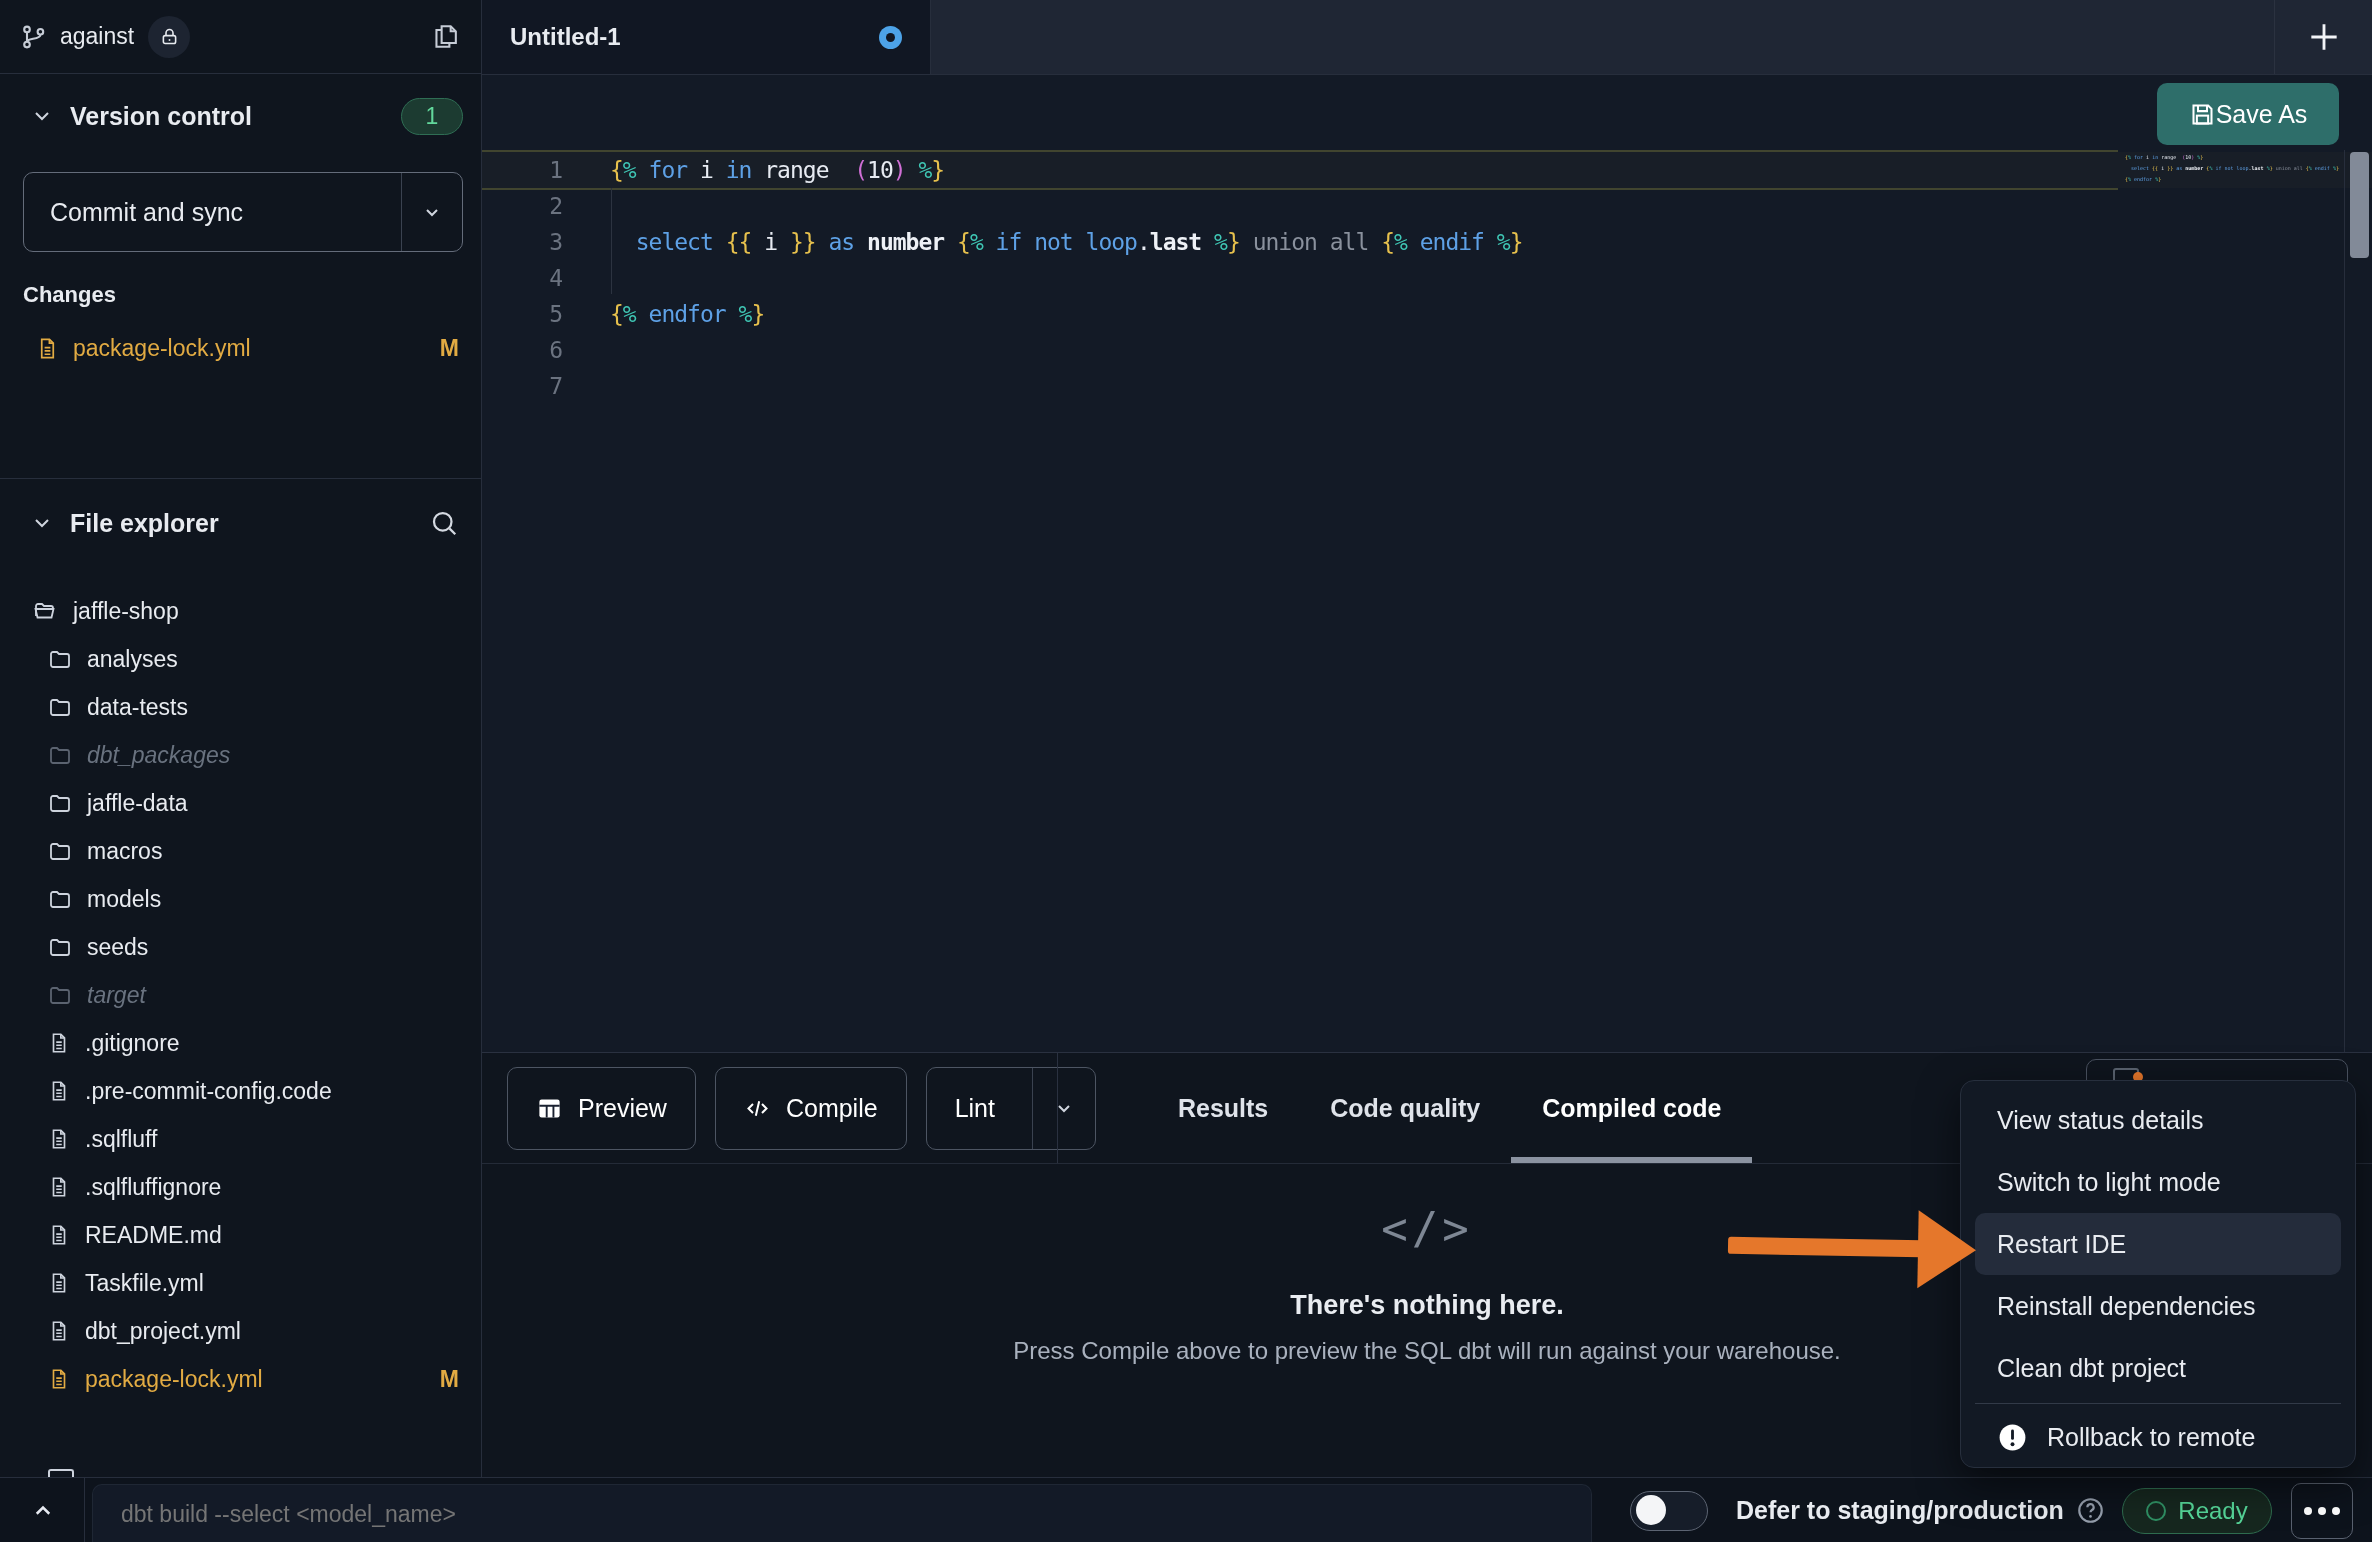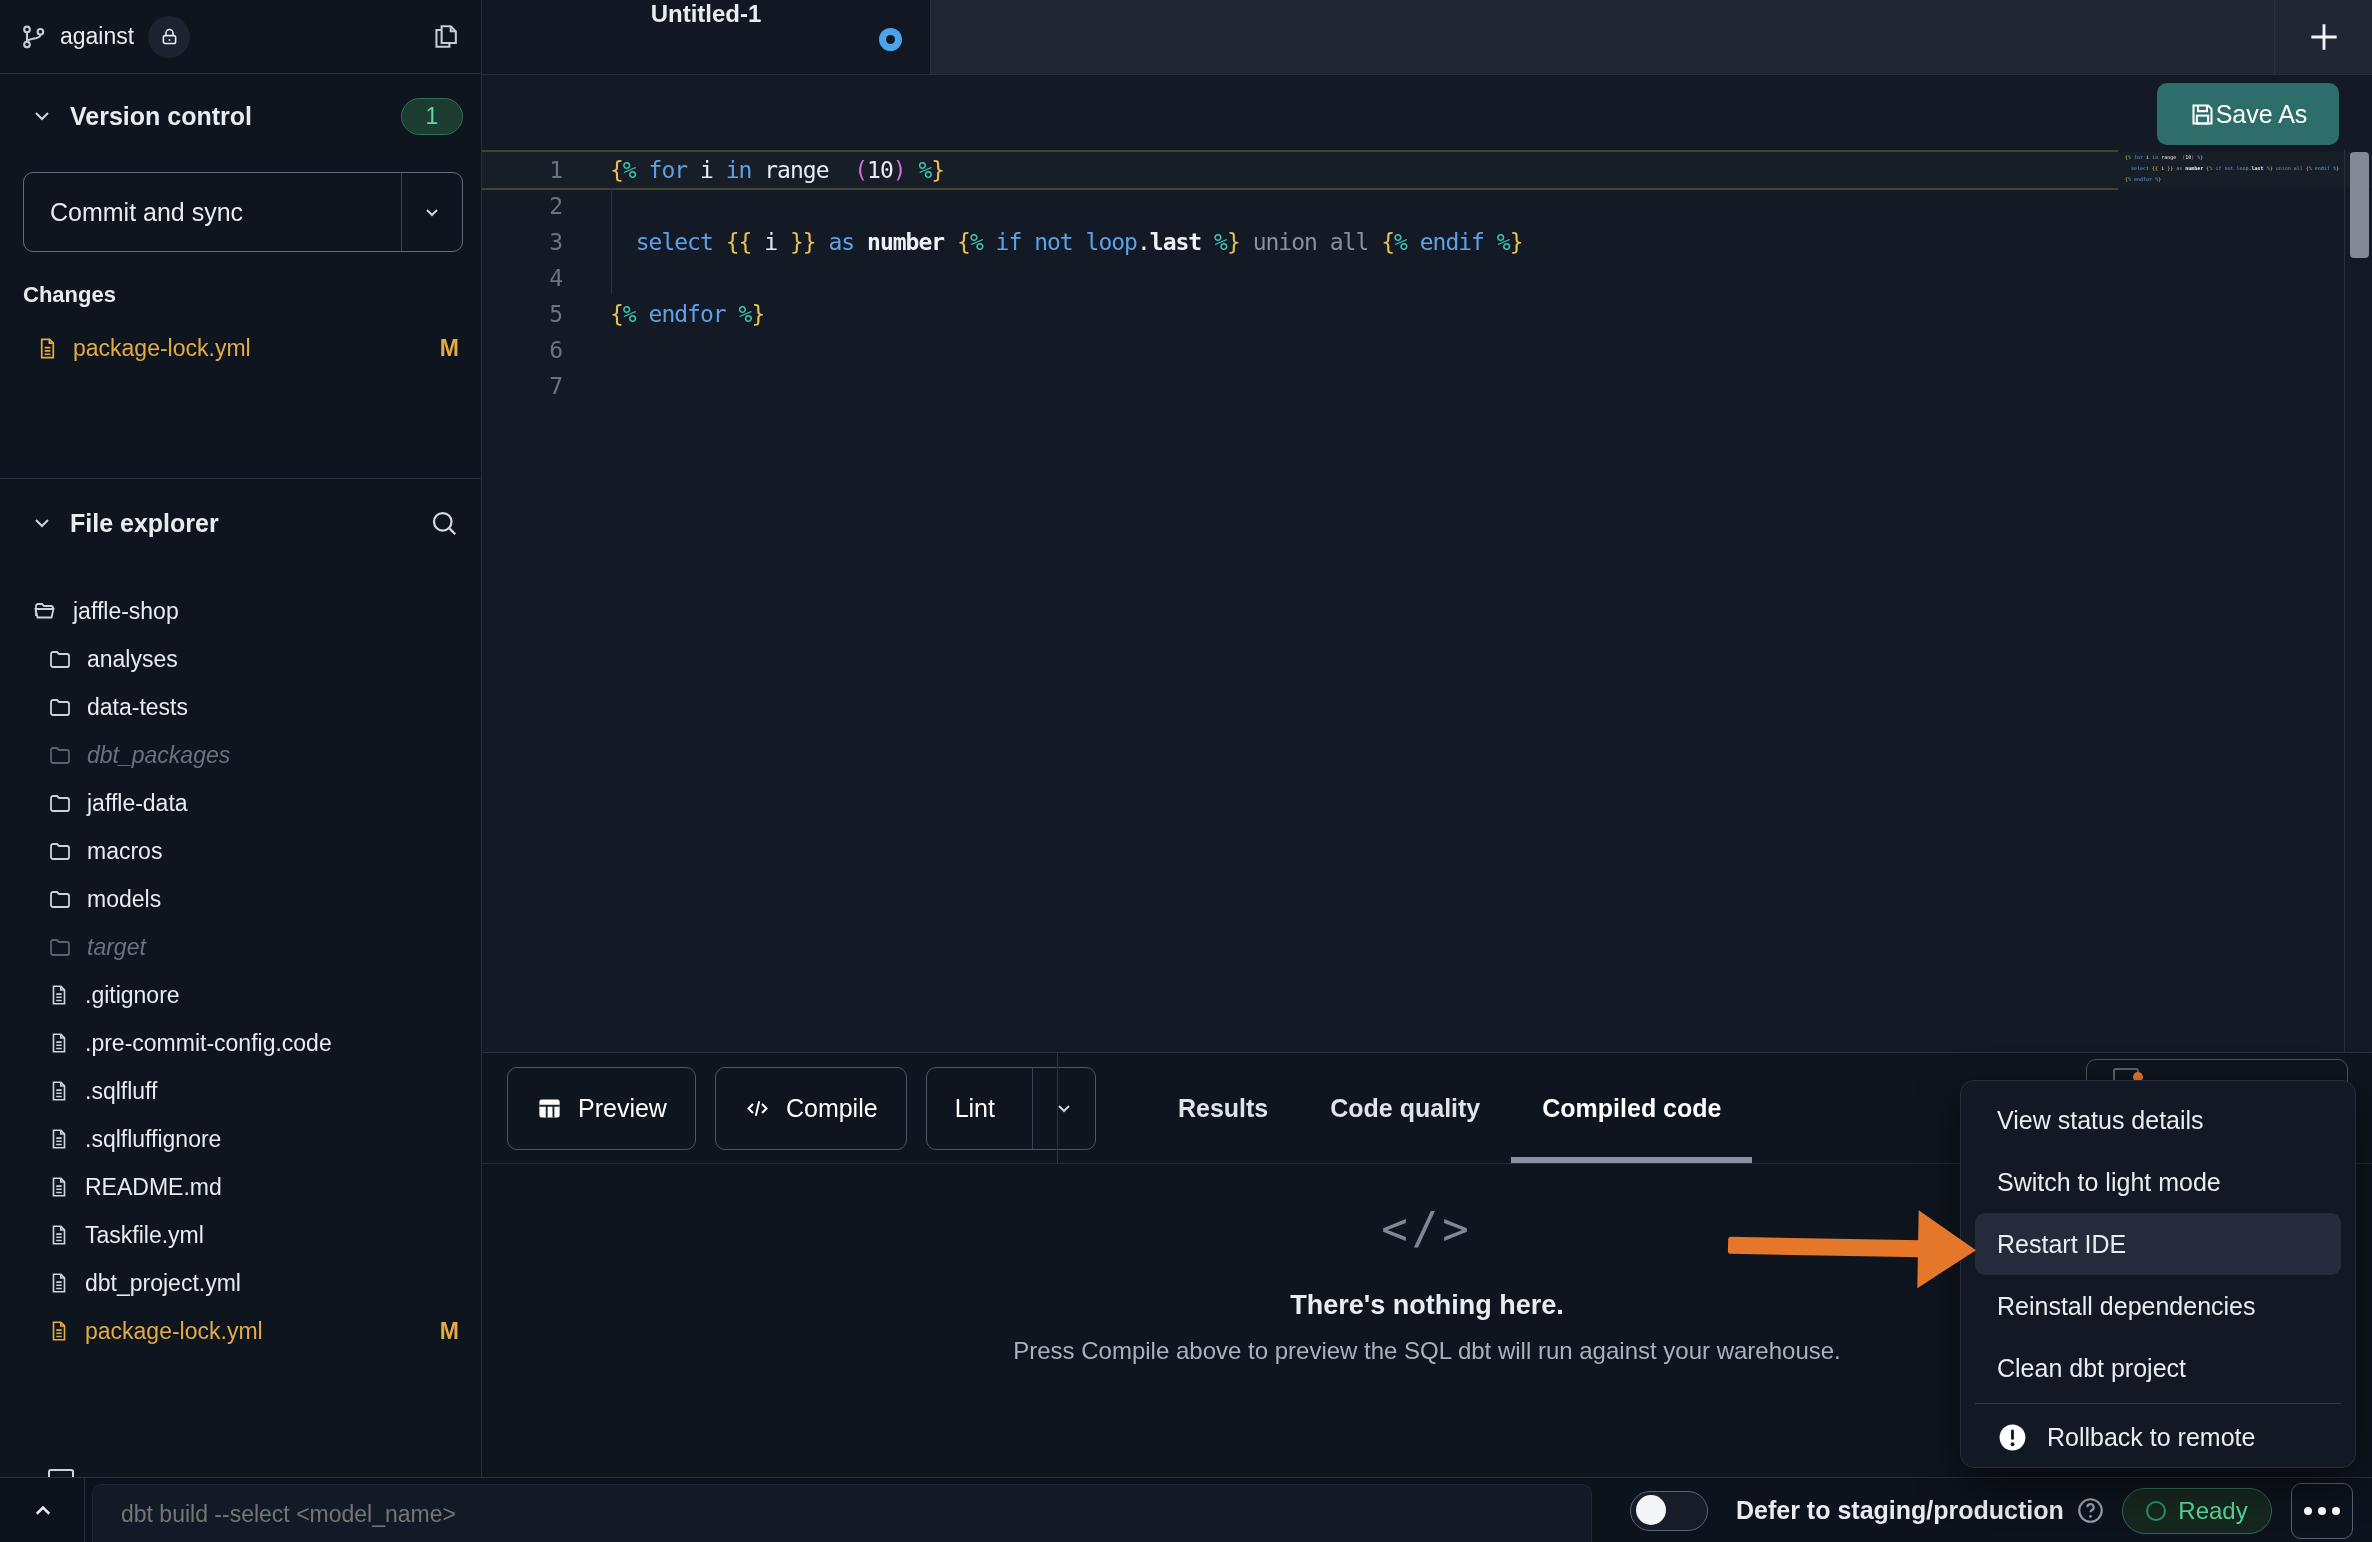--- a/index.html
+++ b/index.html
@@ -37,21 +37,21 @@
   .tree-row.dim{color:#69727f;font-style:italic;}
   .tree-row.dim .tr-icon{color:#5b московской{}}
   .tree-row.dim .tr-icon{color:#5b6370;}
   .tree-row.accent{color:#e2ab43;}
   .tree-row.accent .tr-icon{color:#e2ab43;}
   .tr-status{margin-left:auto;font-weight:bold;}
   .tree-partial{position:absolute;left:48px;bottom:-2px;width:22px;height:8px;border:2px solid #cdd3dd;border-bottom:none;border-radius:3px 3px 0 0;}
 
   
   .tabbar{position:absolute;left:482px;top:0;right:0;height:74px;background:#1f2634;border-bottom:1px solid #272e3c;}
-  .tab-active{position:absolute;left:0;top:0;width:449px;height:74px;background:#111723;border-right:1px solid #272e3c;display:flex;align-items:center;padding:0 28px;font-weight:bold;font-size:24px;box-sizing:border-box;cursor:pointer;flex-direction:column;}
+  .tab-active{position:absolute;left:0;top:0;width:449px;height:74px;background:#111723;border-right:1px solid #272e3c;display:flex;align-items:center;padding:0 28px;font-weight:bold;font-size:24px;box-sizing:border-box;cursor:pointer;}
   .dot-unsaved{margin-left:auto;width:23px;height:23px;border-radius:50%;background:#4da3e8;position:relative;}
   .dot-unsaved::after{content:'';position:absolute;left:7px;top:7px;width:9px;height:9px;border-radius:50%;background:#111723;}
   .tab-plus-divider{position:absolute;left:1792px;top:0;bottom:0;width:1px;background:#2b3240;}
   .plus-btn{position:absolute;left:1793px;right:0;top:0;bottom:0;display:flex;align-items:center;justify-content:center;color:#f2f4f7;cursor:pointer;}
 
   
   .editor{position:absolute;left:482px;top:75px;right:0;height:977px;background:#131a26;}
   .saveas-btn{position:absolute;right:33px;top:8px;width:182px;height:62px;background:#2e6e6a;border-radius:10px;display:flex;align-items:center;justify-content:center;font-size:25px;color:#fff;cursor:pointer;z-index:5;}
   .code{position:absolute;left:0;top:77px;right:0;font-family:"DejaVu Sans Mono",monospace;font-size:23px;letter-spacing:-1px;}
   .code-row{position:relative;height:36px;line-height:36px;white-space:pre;}
@@ -252,20 +252,29 @@
   </div>
           <div class="tree-row d1">
     <span class="tr-icon">
               <svg width="24" height="24" viewBox="0 0 24 24" fill="none" stroke="currentColor" stroke-width="1.8">
                 <path d="M3 7a2 2 0 0 1 2-2h4l2 2h8a2 2 0 0 1 2 2v9a2 2 0 0 1-2 2H5a2 2 0 0 1-2-2z"></path>
               </svg>
             </span>
     <span class="tr-label">models</span>
     <span class="tr-status"></span>
   </div>
+          <div class="tree-row d1">
+    <span class="tr-icon">
+              <svg width="24" height="24" viewBox="0 0 24 24" fill="none" stroke="currentColor" stroke-width="1.8">
+                <path d="M3 7a2 2 0 0 1 2-2h4l2 2h8a2 2 0 0 1 2 2v9a2 2 0 0 1-2 2H5a2 2 0 0 1-2-2z"></path>
+              </svg>
+            </span>
+    <span class="tr-label">seeds</span>
+    <span class="tr-status"></span>
+  </div>
           <div class="tree-row d1 dim">
     <span class="tr-icon">
               <svg width="24" height="24" viewBox="0 0 24 24" fill="none" stroke="currentColor" stroke-width="1.8">
                 <path d="M3 7a2 2 0 0 1 2-2h4l2 2h8a2 2 0 0 1 2 2v9a2 2 0 0 1-2 2H5a2 2 0 0 1-2-2z"></path>
               </svg>
             </span>
     <span class="tr-label">target</span>
     <span class="tr-status"></span>
   </div>
           <div class="tree-row d1">

